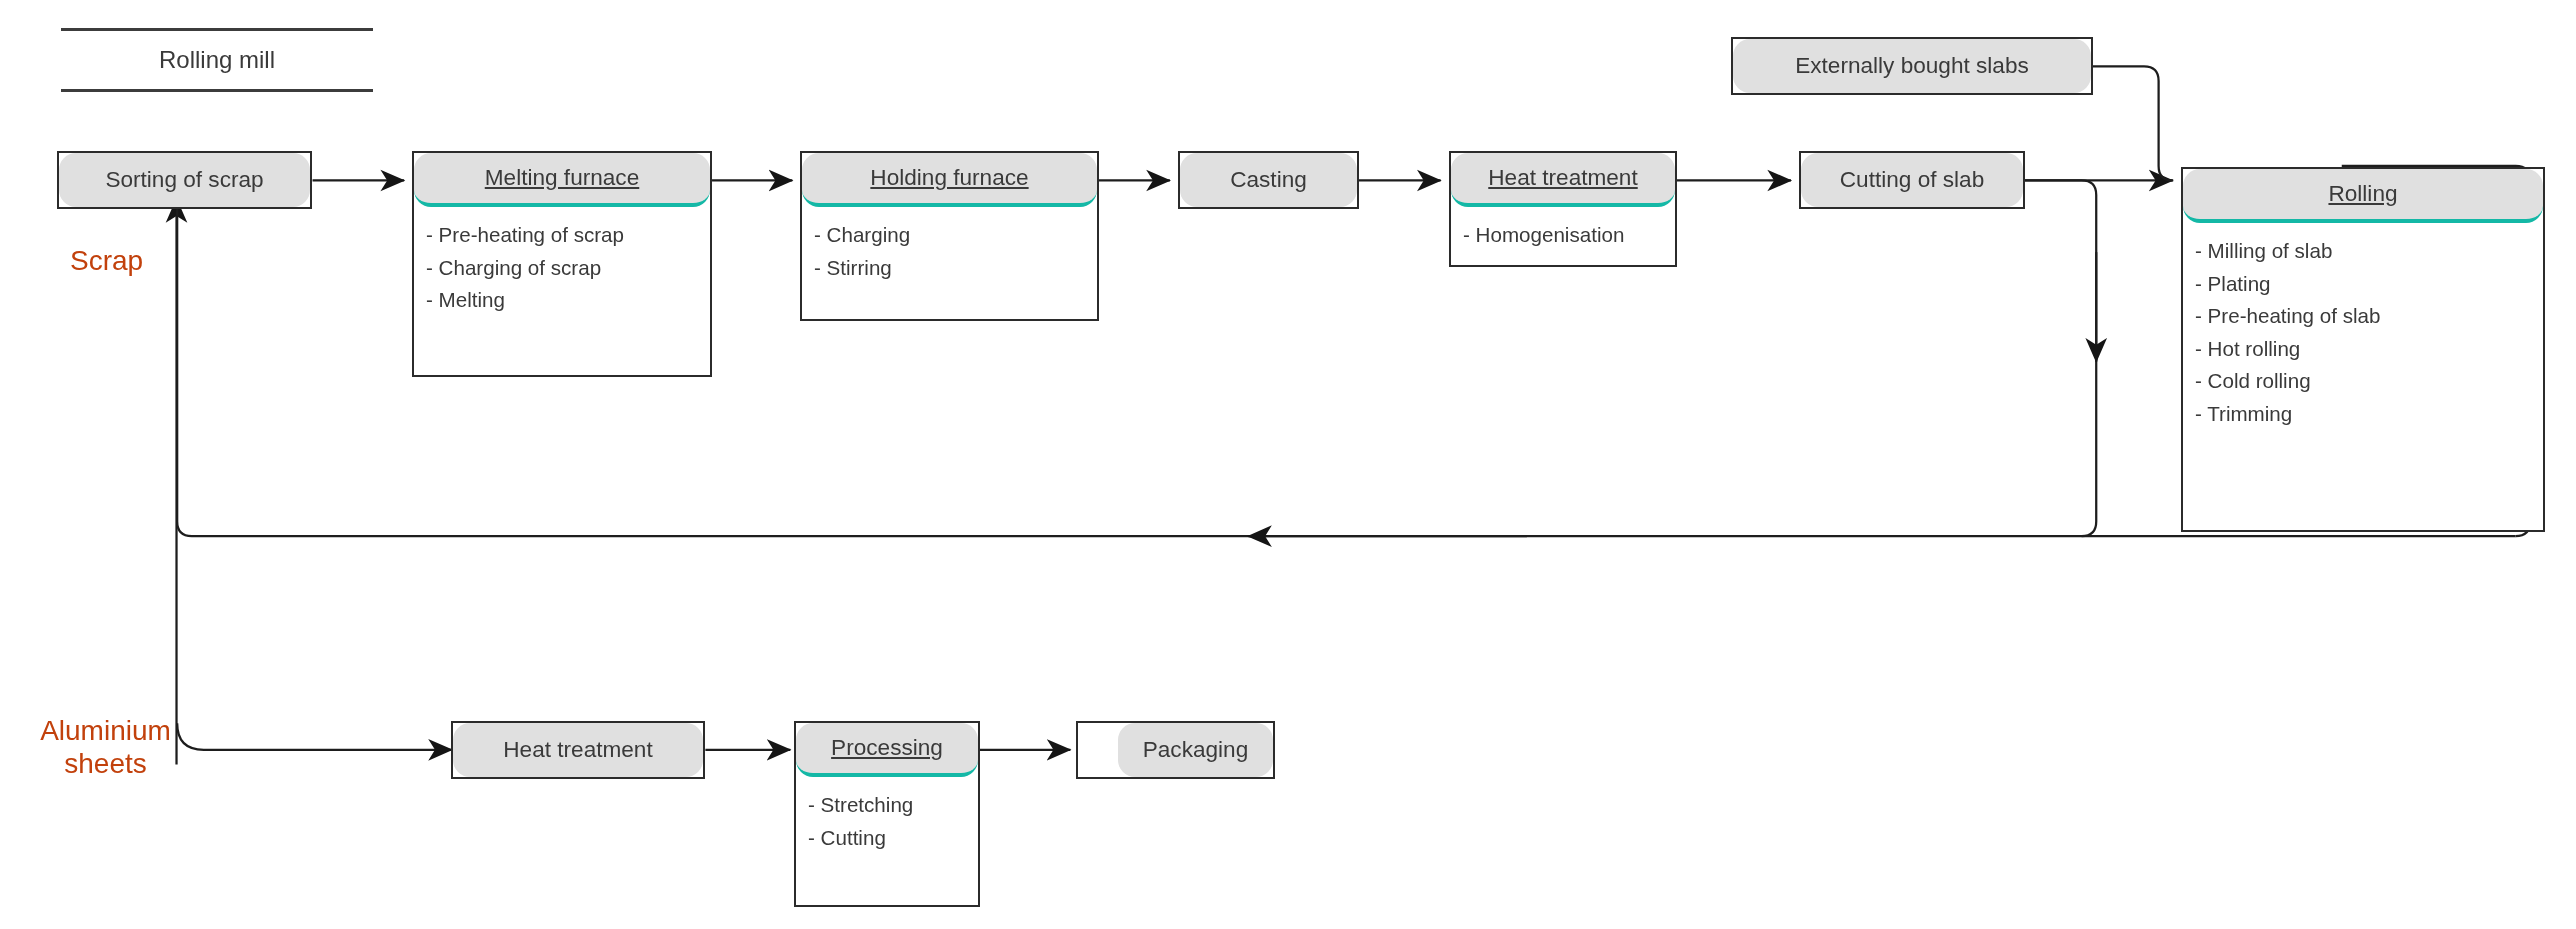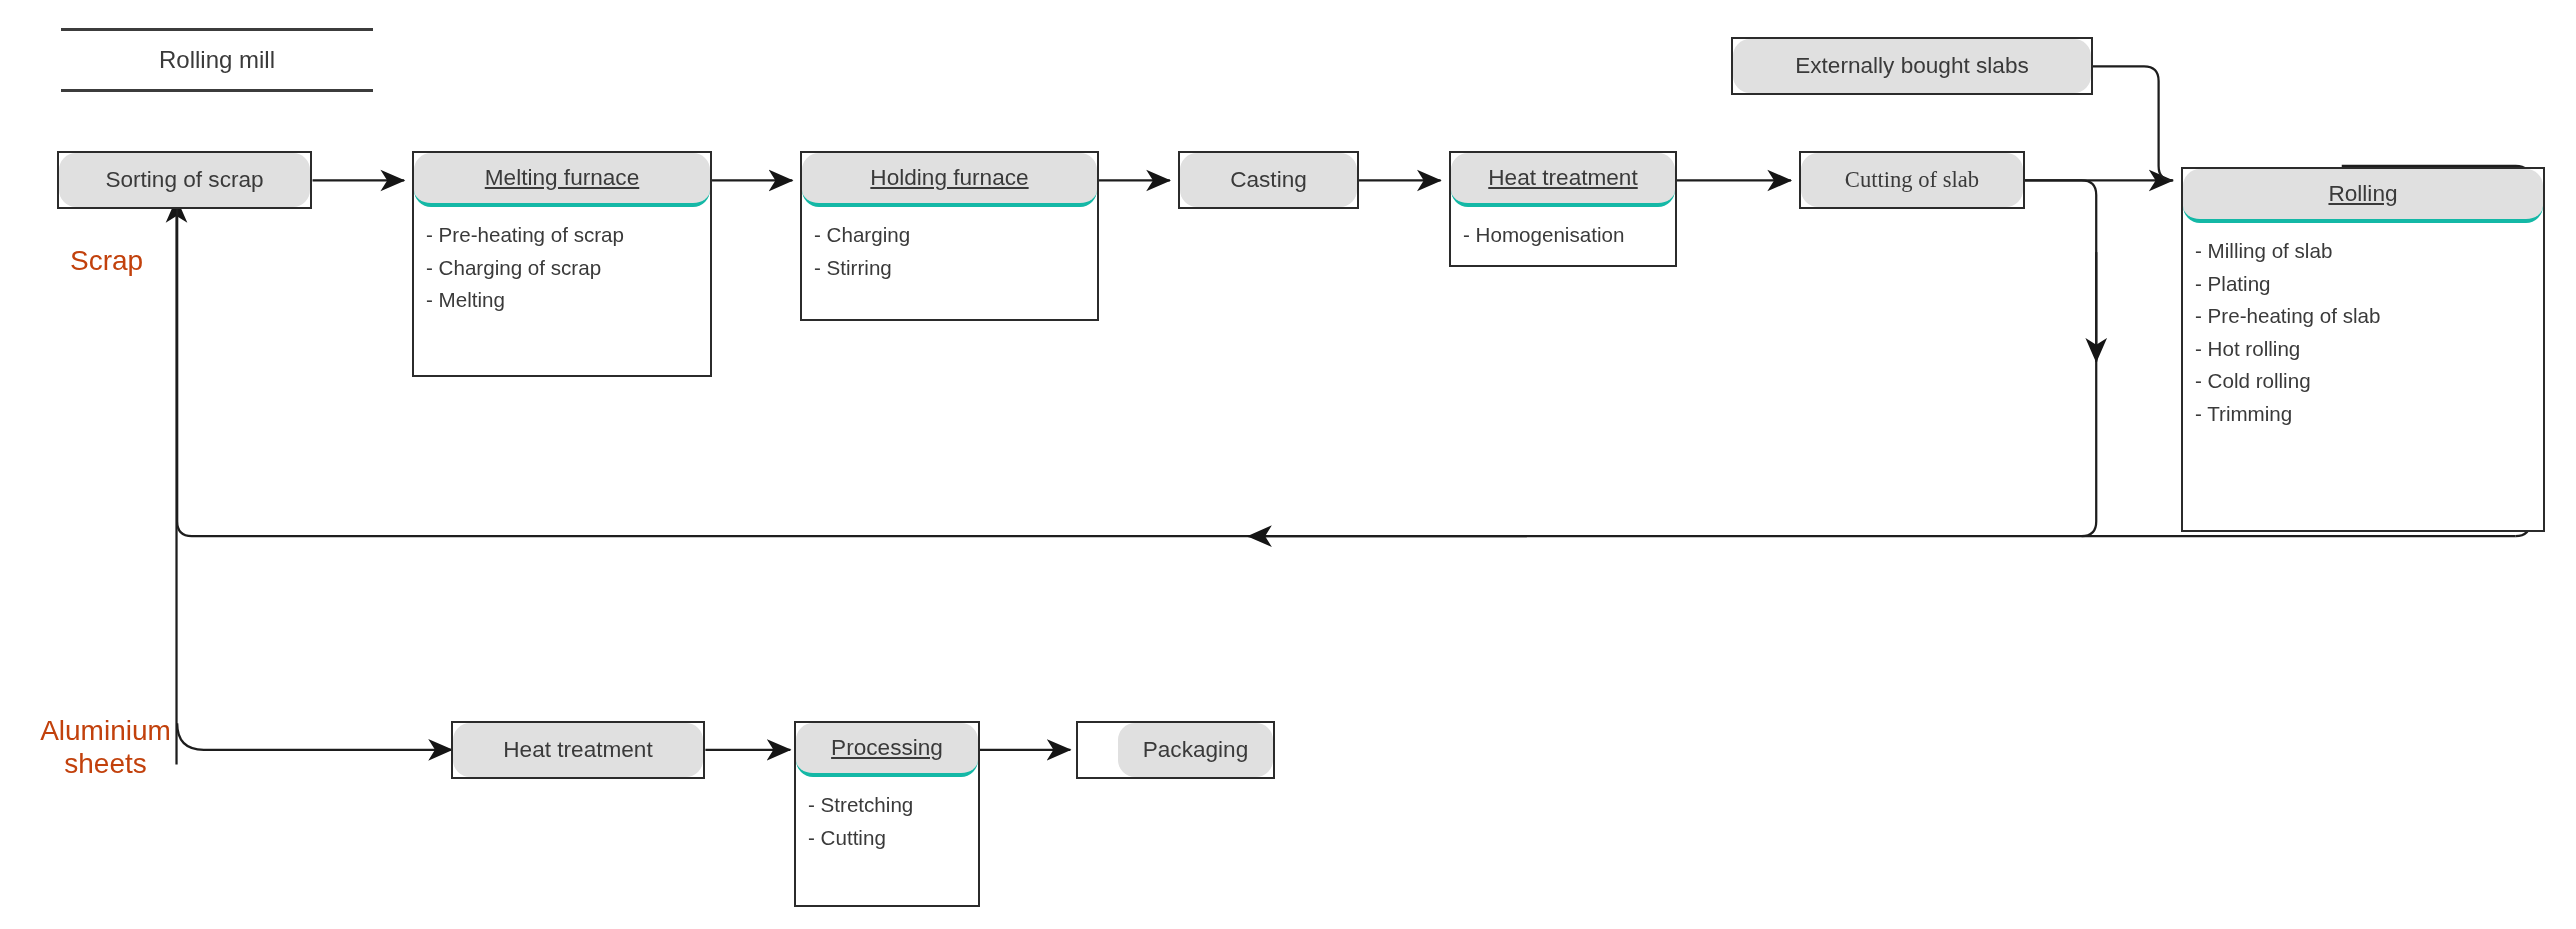--- a/index.html
+++ b/index.html
@@ -181,21 +181,21 @@
   </div>
 
   <div class="node has-body" style="left:1449px; top:151px; width:228px; height:116px;">
     <div class="node-title" style="height:54px;">Heat treatment</div>
     <div class="node-body">
       <div class="item">- Homogenisation</div>
     </div>
   </div>
 
   <div class="node" style="left:1799px; top:151px; width:226px; height:58px;">
-    <div class="node-title" style="height:54px;font-family:Liberation Serif, serif;">Cutting of slab</div>
+    <div class="node-title" style="height:54px;">Cutting of slab</div>
   </div>
 
   <div class="node" style="left:1731px; top:37px; width:362px; height:58px;">
     <div class="node-title" style="height:54px;">Externally bought slabs</div>
   </div>
 
   <div class="node has-body" style="left:2181px; top:151px; width:364px; height:365px;margin-top:16px;">
     <div class="node-title" style="height:54px;">Rolling</div>
     <div class="node-body">
       <div class="item">- Milling of slab</div>

